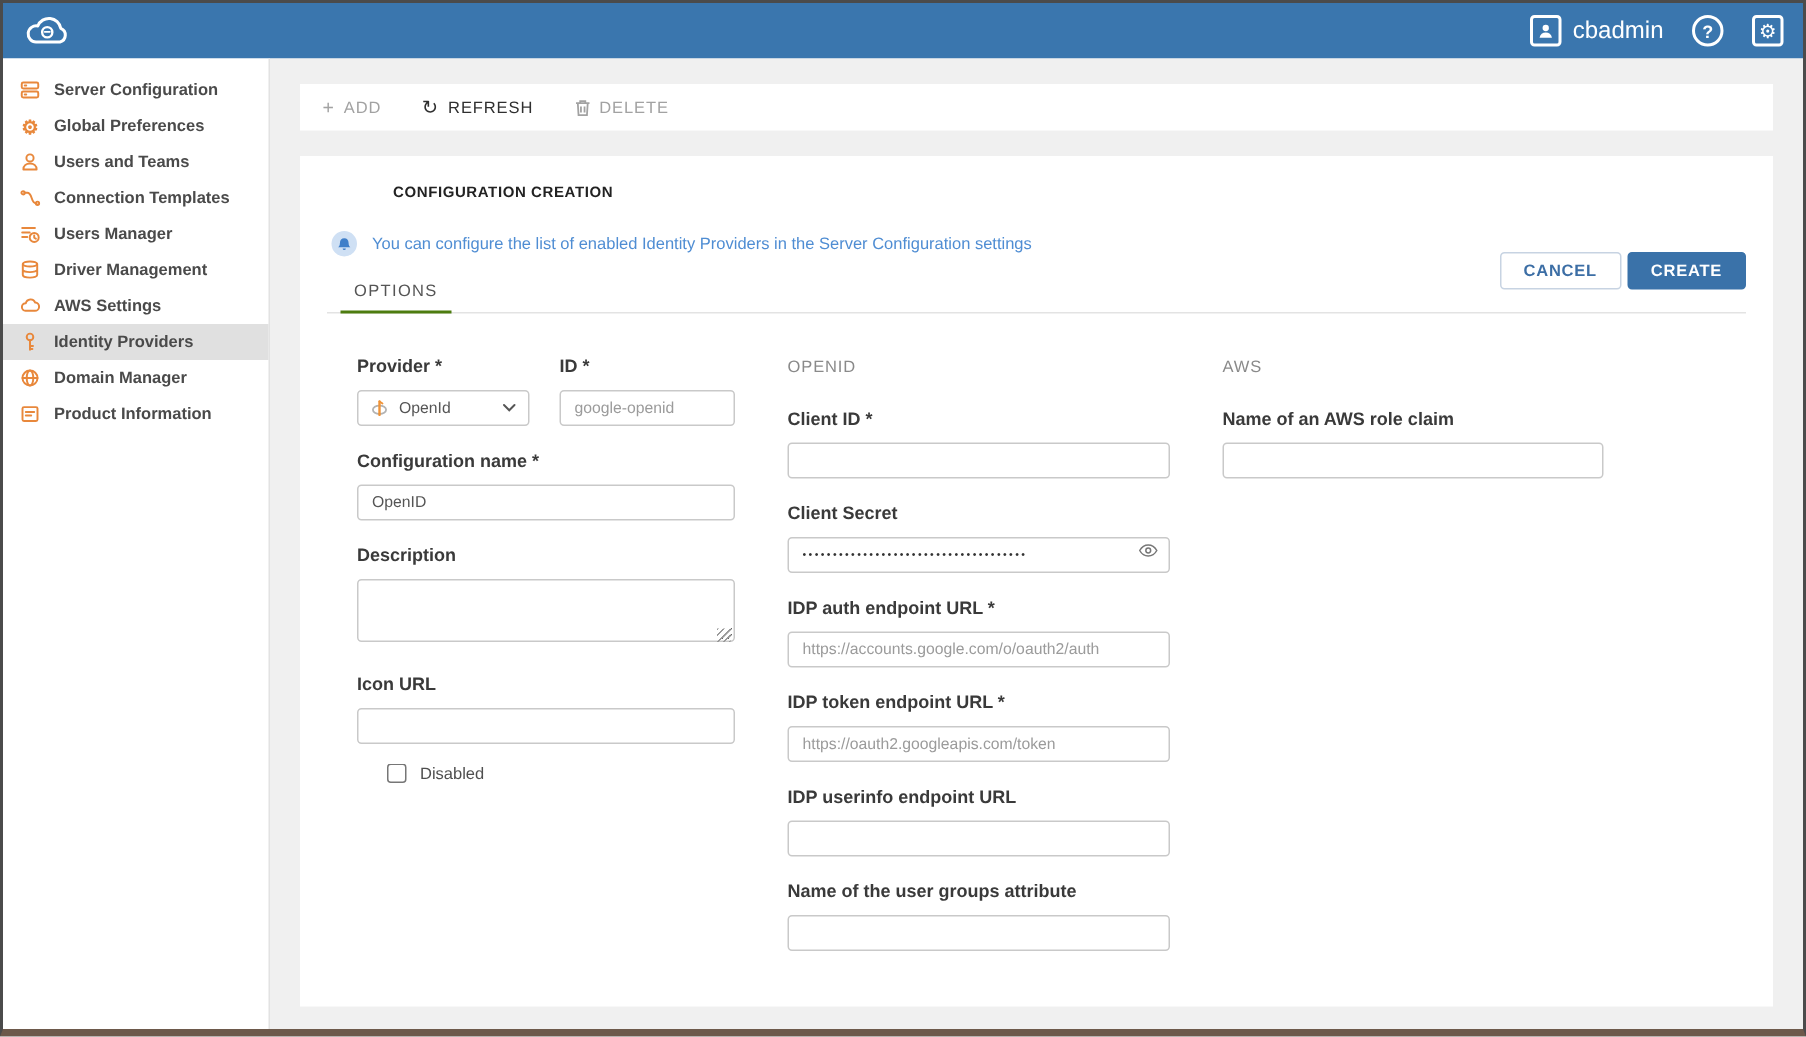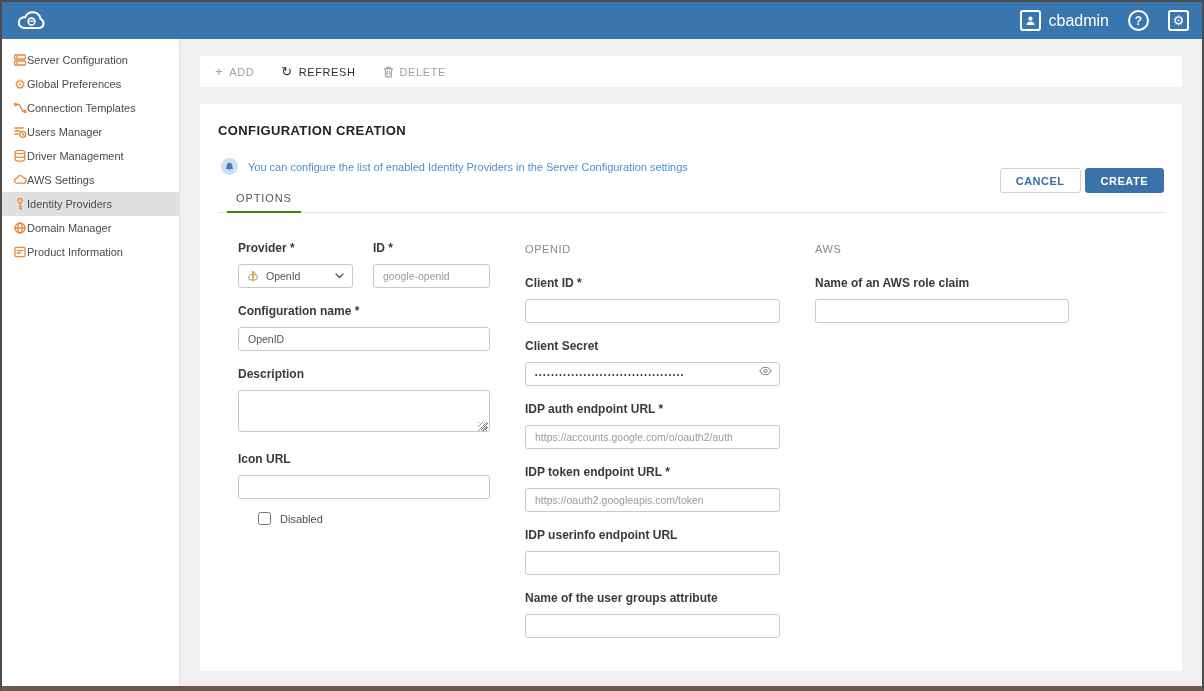--- a/index.html
+++ b/index.html
@@ -16,42 +16,42 @@
   .icon-frame{ width:21px; height:21px; border:2px solid #fff; border-radius:3px;
                display:flex; align-items:center; justify-content:center; color:#fff; }
   .icon-circle{ width:21px; height:21px; border:2px solid #fff; border-radius:50%;
                 display:flex; align-items:center; justify-content:center; color:#fff;
                 font-size:12px; font-weight:bold; }
   .gear-glyph{ font-size:13px; line-height:1; }
 
   
   .body-row{ flex:1; display:flex; min-height:0; }
   .sidebar{ width:178px; flex:none; background:#fff; border-right:1px solid #e2e2e2; padding-top:9px; }
-  .sidebar-item{ height:24px; display:flex; align-items:center; padding-left:11px;
-                 font-size:11px; color:#4a4a4a; cursor:pointer; white-space:nowrap; }
+  .sidebar-item{ height:24px; display:flex; align-items:center; gap:9px; padding-left:11px;
+                 font-size:11px; color:#4a4a4a; cursor:pointer; white-space:nowrap;font-weight:bold; }
   .sidebar-item.active{ background:#e0e0e0; }
   .s-icon{ width:14px; height:14px; flex:none; display:flex; align-items:center; justify-content:center; }
   .s-icon svg{ stroke:#e8883c; fill:none; stroke-width:1.3; stroke-linecap:round; stroke-linejoin:round; }
   .gear-orange{ color:#e8883c; font-size:13px; line-height:1; }
 
   .content{ flex:1; background:#f0f0f0; padding:17px 20px; overflow:hidden; }
 
   
   .toolbar-card{ background:#fff; height:31px; display:flex; align-items:center; padding:0 15px;
                  gap:27px; margin-bottom:17px; }
   .tool-btn{ display:flex; align-items:center; gap:6px; font-size:11px; letter-spacing:.6px;
              color:#a2a2a2; cursor:default; background:none; border:none;
              font-family:"Liberation Sans", sans-serif; }
   .tool-btn.enabled{ color:#2f2f2f; cursor:pointer; }
   .tool-glyph{ font-size:13px; line-height:1; }
   .tool-btn svg{ stroke:#a2a2a2; fill:none; stroke-width:1.2; }
 
   
   .main-card{ background:#fff; height:567px; padding:19px 18px; position:relative; }
-  .panel-title{ font-size:13px; font-weight:bold; letter-spacing:.4px; color:#222; margin-bottom:20px; }
+  .panel-title{ font-size:10px; font-weight:bold; letter-spacing:.4px; color:#222; margin-bottom:20px;margin-left:44px; }
   .info-row{ display:flex; align-items:center; gap:10px; margin-bottom:11px; margin-left:3px; }
   .bell-circle{ width:17px; height:17px; border-radius:50%; background:#cfe0f4; flex:none;
                 display:flex; align-items:center; justify-content:center; }
   .info-text{ font-size:11px; color:#4f8dd3; }
   .action-btns{ position:absolute; right:18px; top:64px; display:flex; gap:4px; }
   .btn{ height:25px; padding:0 15px; border-radius:3px; font-size:11px; font-weight:bold;
         letter-spacing:.5px; cursor:pointer; font-family:"Liberation Sans", sans-serif; }
   .btn-cancel{ background:#fff; border:1px solid #c7d3e2; color:#3c6ea5; }
   .btn-create{ background:#3a72a9; border:1px solid #3a72a9; color:#fff; }
   .tab-row{ border-bottom:1px solid #e3e3e3; }
@@ -125,20 +125,29 @@
         </span>
         <span>Server Configuration</span>
       </div>
       <div class="sidebar-item">
         <span class="s-icon gear-orange">⚙</span>
         <span>Global Preferences</span>
       </div>
       <div class="sidebar-item">
         <span class="s-icon">
           <svg width="14" height="14" viewBox="0 0 14 14">
+              <circle cx="7" cy="4.3" r="2.4"></circle>
+              <path d="M2.6 12c0-2.6 2-4 4.4-4s4.4 1.4 4.4 4z"></path>
+            </svg>
+        </span>
+        <span>Users and Teams</span>
+      </div>
+      <div class="sidebar-item">
+        <span class="s-icon">
+          <svg width="14" height="14" viewBox="0 0 14 14">
               <path d="M3.2 3.5h2c3.6 0 2.2 7 5.8 7h.4"></path>
               <circle cx="2.4" cy="3.5" r="1.1"></circle>
               <circle cx="12" cy="10.5" r="1.1"></circle>
             </svg>
         </span>
         <span>Connection Templates</span>
       </div>
       <div class="sidebar-item">
         <span class="s-icon">
           <svg width="14" height="14" viewBox="0 0 14 14">

